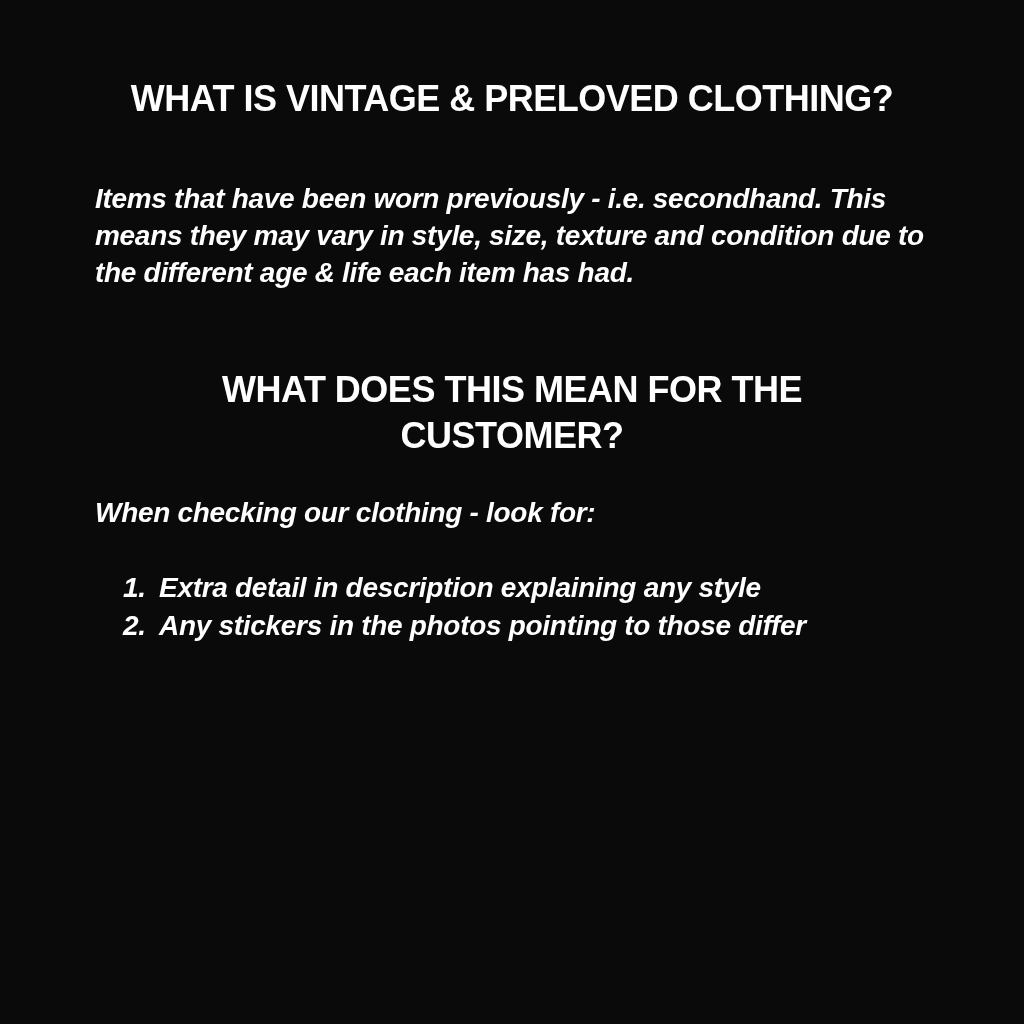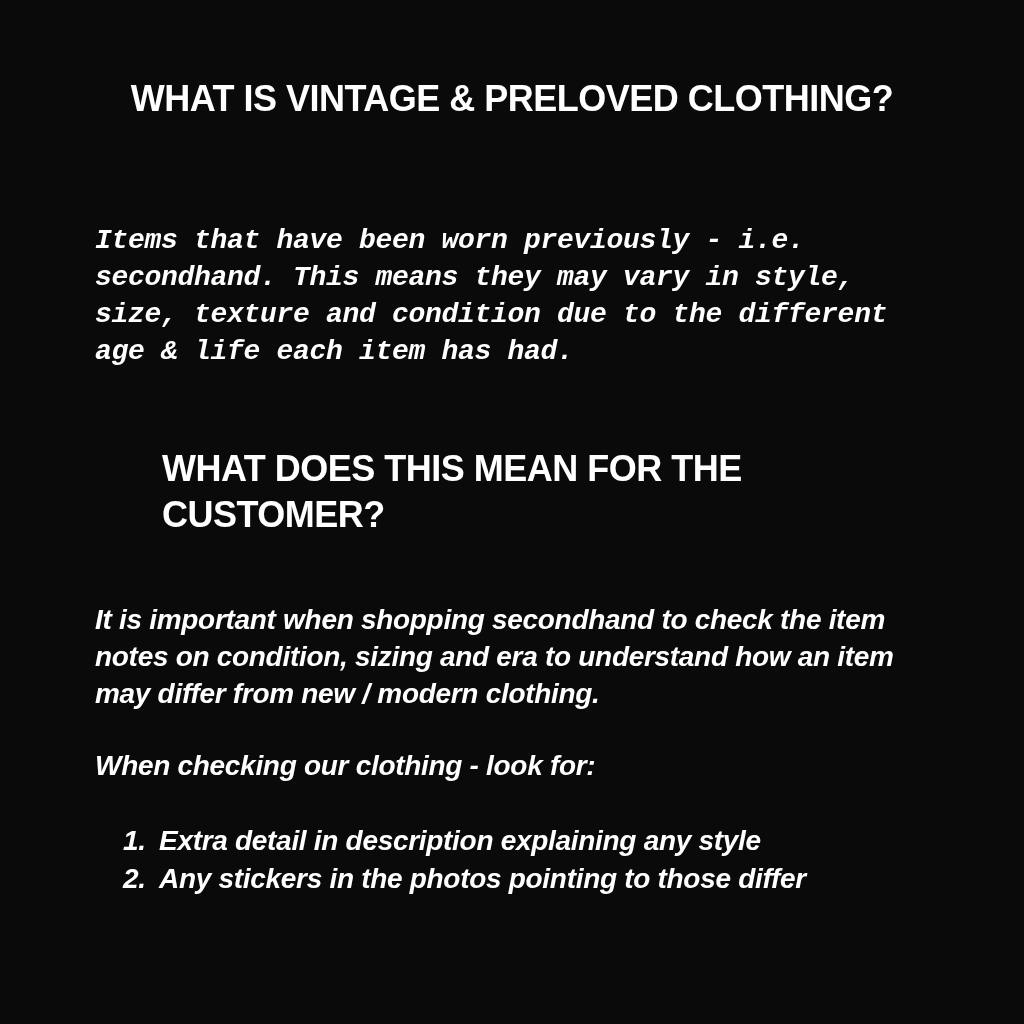--- a/index.html
+++ b/index.html
@@ -21,36 +21,36 @@
     text-align: center;
     font-size: 36px;
     line-height: 1;
     font-weight: 800;
     letter-spacing: -0.5px;
     white-space: nowrap;
   }
   h2.subtitle {
     margin: 76px auto 0 auto;
     max-width: 700px;
-    text-align: left;
+    text-align: center;
     font-size: 36px;
     line-height: 46px;
     font-weight: 800;
     letter-spacing: -0.5px;
   }
   p.body {
     margin: 0 0 0 95px;
     width: 832px;
     font-size: 28px;
     line-height: 37px;
     font-weight: bold;
     font-style: italic;
     letter-spacing: -0.3px;
   }
-  p.intro    { margin-top: 105px; font-family: Liberation Mono, monospace; }
+  p.intro    { margin-top: 63px; }
   p.customer { margin-top: 63px; }
   p.lead     { margin-top: 35px; }
   .checklist {
     margin: 38px 0 0 123px;
   }
   .check-row {
     display: flex;
     align-items: baseline;
     font-size: 28px;
     line-height: 38px;
@@ -92,21 +92,20 @@
 <body>
 
 <div class="canvas">
 
   <h1 class="title">WHAT IS VINTAGE &amp; PRELOVED CLOTHING?</h1>
 
   <p class="body intro">Items that have been worn previously - i.e. secondhand. This means they may vary in style, size, texture and condition due to the different age &amp; life each item has had.</p>
 
   <h2 class="subtitle">WHAT DOES THIS MEAN FOR THE CUSTOMER?</h2>
 
-  <p class="body customer">It is important when shopping secondhand to check the item notes on condition, sizing and era to understand how an item may differ from new / modern clothing.</p>
 
   <p class="body lead">When checking our clothing - look for:</p>
 
   <div class="checklist">
     <div class="check-row">
       <span class="num">1.</span>
       <span class="check-text">Extra detail in description explaining any style</span>
     </div>
     <div class="check-row">
       <span class="num">2.</span>

